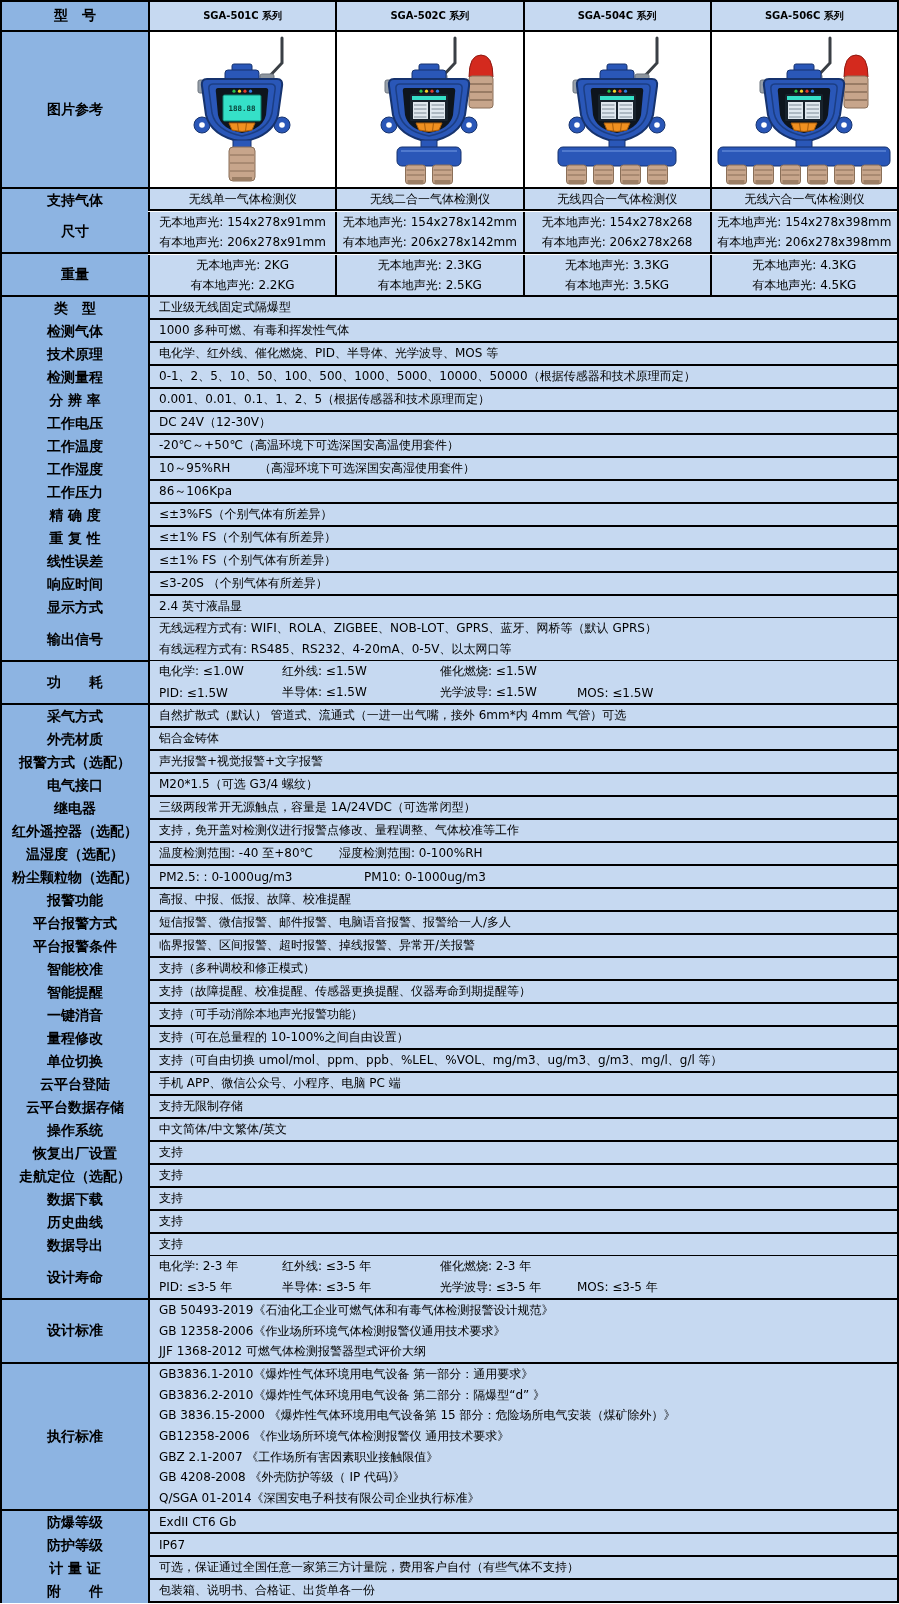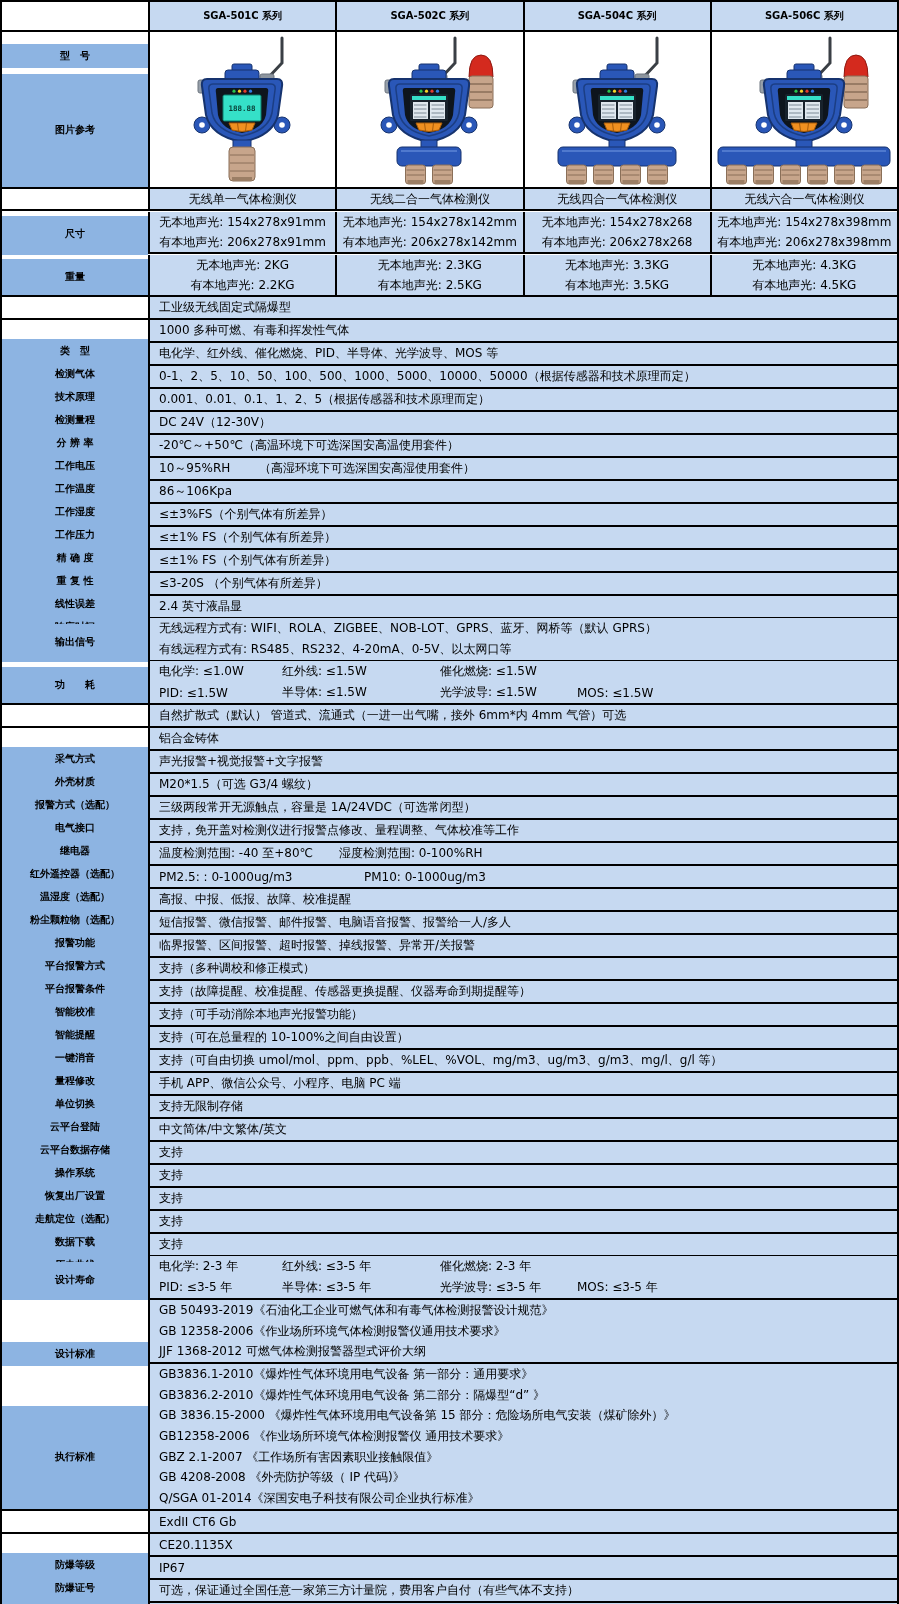--- a/index.html
+++ b/index.html
@@ -6,21 +6,21 @@
     --label-bg:#8db4e2; --value-bg:#c6d9f1; --header-bg:#c6d9f1;
     --image-bg:#ffffff; --border:#000000; --text:#000000;
   }
   *{box-sizing:border-box;margin:0;padding:0;}
   body{background:#fff;font-family:"DejaVu Sans",sans-serif;color:var(--text);}
   .table{width:899px;border:2px solid var(--border);border-bottom:none;}
   .row{display:flex;border-bottom:2px solid var(--border);}
   .cell{display:flex;flex-direction:column;justify-content:center;overflow:hidden;}
   .cell + .cell{border-left:2px solid var(--border);}
   .label-cell{flex:0 0 146px;background:var(--label-bg);align-items:center;
-    font-weight:bold;font-size:10px;text-align:center;line-height:1.25;padding:12px 3px;margin-top:42px;}
+    font-weight:bold;font-size:14px;text-align:center;line-height:1.25;padding:12px 3px;}
   .model-cell{flex:1;background:var(--header-bg);align-items:center;
     font-weight:bold;font-size:10px;}
   .value-cell{flex:1;background:var(--value-bg);align-items:flex-start;}
   .multi-cell{flex:1;background:var(--value-bg);align-items:center;font-size:11.5px;}
   .multi-cell .line{padding:0;}
   .image-cell{flex:1;background:var(--image-bg);align-items:center;justify-content:center;}
   .header-row{height:30px;}
   .image-row{height:157px;}
   .support-row{height:22px;}
   .r1{height:23px;} .r2{height:43px;align-items:flex-end;} .r3{height:64px;} .r7{height:147px;}
@@ -572,26 +572,20 @@
           <div class="line">Q/SGA 01-2014《深国安电子科技有限公司企业执行标准》</div>
         </div>
       </div>
       <div class="row r1">
         <div class="cell label-cell">防爆等级</div>
         <div class="cell value-cell">
           <div class="line">ExdII CT6 Gb</div>
         </div>
       </div>
       <div class="row r1">
-        <div class="cell label-cell">防爆证号</div>
-        <div class="cell value-cell">
-          <div class="line">CE20.1135X</div>
-        </div>
-      </div>
-      <div class="row r1">
         <div class="cell label-cell">防护等级</div>
         <div class="cell value-cell">
           <div class="line">IP67</div>
         </div>
       </div>
       <div class="row r1">
         <div class="cell label-cell">计 量 证</div>
         <div class="cell value-cell">
           <div class="line">可选，保证通过全国任意一家第三方计量院，费用客户自付（有些气体不支持）</div>
         </div>

